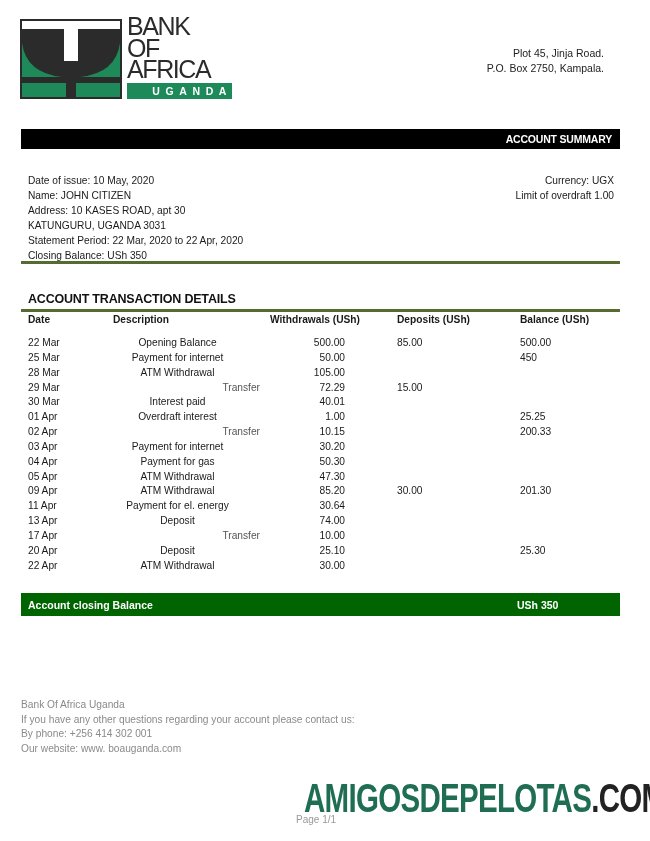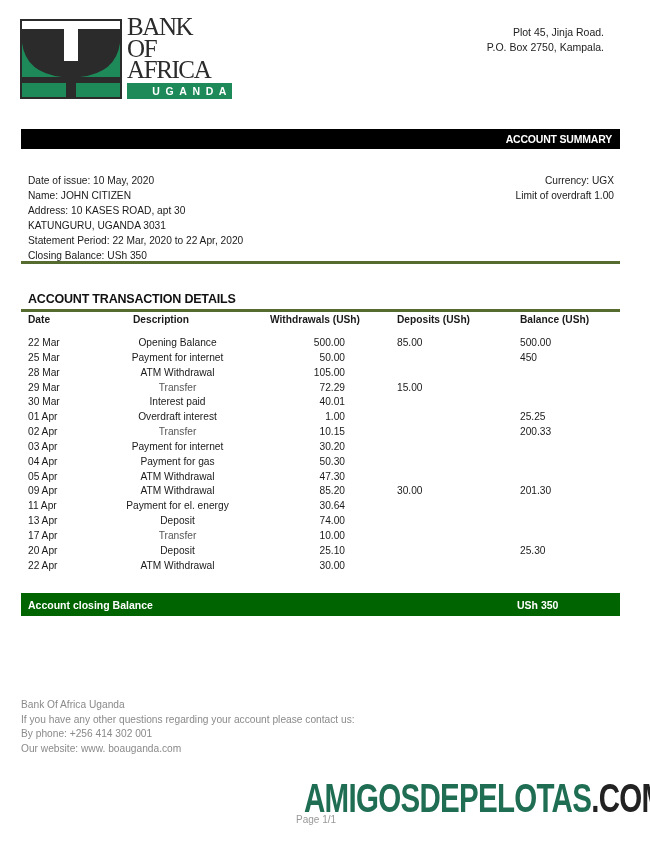--- a/index.html
+++ b/index.html
@@ -1,54 +1,54 @@
 <!DOCTYPE html>
 <html><head>
   <meta charset="utf-8">
   <style>
     * { margin: 0; padding: 0; box-sizing: border-box; }
     html, body { width: 650px; height: 841px; background: #ffffff; overflow: hidden; }
     body { position: relative; font-family: "Liberation Sans", "DejaVu Sans", sans-serif; color: #1a1a1a; }
 
     .logo { position: absolute; left: 20px; top: 19px; width: 212px; height: 82px; }
     .logo-mark { position: absolute; left: 0; top: 0; width: 102px; height: 80px; }
-    .logo-text { position: absolute; left: 107px; top: -3px; width: 106px; font-family: Liberation Serif, serif; font-size: 25px; line-height: 21px; letter-spacing: -1.4px; color: #2b2b2b; font-weight: normal; }
+    .logo-text { position: absolute; left: 107px; top: -3px; width: 106px; font-family: Liberation Sans, sans-serif; font-size: 25px; line-height: 21px; letter-spacing: -1.4px; color: #2b2b2b; font-weight: normal; }
     .logo-text div { height: 21.5px; }
     .logo-uganda { position: absolute; left: 107px; top: 64px; width: 105px; height: 16px; background: #1e8a5a; color: #ffffff; font-size: 10.5px; font-weight: bold; letter-spacing: 5.6px; text-align: right; line-height: 16px; padding-left: 5px; }
 
-    .bank-address { position: absolute; right: 46px; top: 25px; text-align: right; font-size: 10.5px; line-height: 15px; color: #222; }
+    .bank-address { position: absolute; right: 46px; top: 46px; text-align: right; font-size: 10.5px; line-height: 15px; color: #222; }
 
     .summary-bar { position: absolute; left: 21px; top: 129px; width: 599px; height: 20px; background: #000000; }
     .summary-bar span { position: absolute; right: 8px; top: 4px; font-size: 10.5px; font-weight: bold; color: #ffffff; letter-spacing: -0.2px; }
 
     .info-left { position: absolute; left: 28px; top: 173px; font-size: 10.2px; line-height: 15px; color: #1a1a1a; }
     .info-right { position: absolute; right: 36px; top: 173px; text-align: right; font-size: 10.2px; line-height: 15px; color: #1a1a1a; }
 
     .rule { position: absolute; left: 21px; width: 599px; height: 3px; background: #556b2f; }
     .rule-1 { top: 261px; }
     .rule-2 { top: 309px; }
 
     .section-title { position: absolute; left: 28px; top: 292px; font-size: 12.5px; font-weight: bold; color: #111; letter-spacing: -0.2px; }
 
     .th { position: absolute; top: 314px; font-size: 10.2px; font-weight: bold; color: #1a1a1a; }
     .th-date { left: 28px; }
-    .th-desc { left: 104px; padding-left: 29px; }
+    .th-desc { left: 84px; padding-left: 29px; }
     .th-wd { left: 270px; }
     .th-dep { left: 397px; }
     .th-bal { left: 520px; }
 
     .rows { position: absolute; left: 0; top: 336px; width: 557px; }
     .row { position: relative; height: 14.85px; font-size: 10.2px; line-height: 14.85px; }
     .row span { position: absolute; top: 0; }
     .c-date { left: 28px; }
     .c-desc { left: 95px; width: 165px; text-align: center; }
     .c-wd { left: 268px; width: 77px; text-align: right; }
     .c-dep { left: 397px; }
     .c-bal { left: 520px; }
-    .muted { color: #555; }
+    .muted { color: #555; text-align: right; }
 
     .closing-bar { position: absolute; left: 21px; top: 593px; width: 599px; height: 23px; background: #006400; color: #fff; font-size: 10.5px; font-weight: bold; }
     .closing-bar .lbl { position: absolute; left: 7px; top: 6px; }
     .closing-bar .val { position: absolute; left: 496px; top: 6px; }
 
     .footer { position: absolute; left: 21px; top: 698px; font-size: 10.2px; line-height: 14.6px; color: #8a8a8a; }
 
     .page-num { position: absolute; left: 296px; top: 814px; font-size: 10px; color: #999; }
 
     .watermark { position: absolute; left: 304px; top: 775px; font-family: "Liberation Sans", sans-serif; font-weight: bold; font-size: 41px; letter-spacing: -1px; transform: scaleX(0.72); transform-origin: left top; white-space: nowrap; line-height: 46px; }

